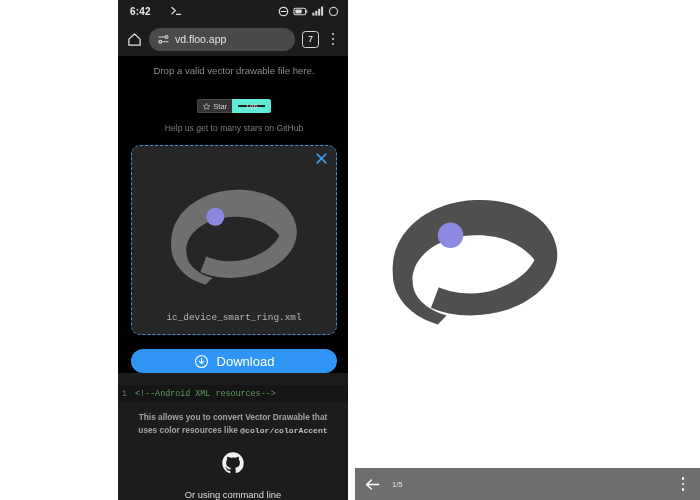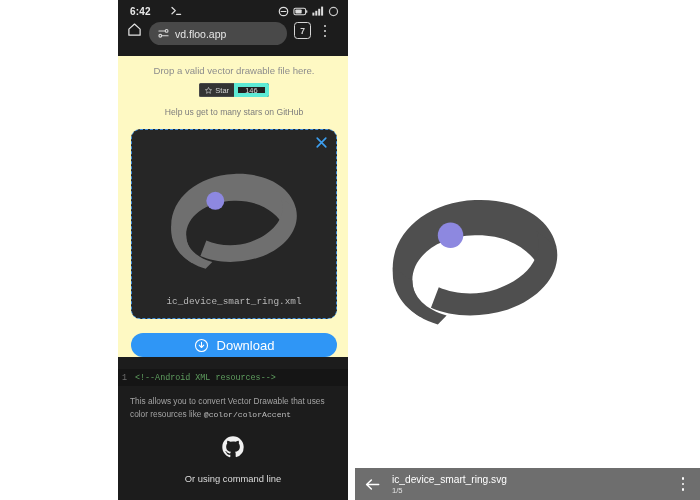--- a/index.html
+++ b/index.html
@@ -51,23 +51,23 @@
     display: flex;
     align-items: center;
     gap: 4px;
   }
   .sb-icon { display: block; }
 
   
   #browser-toolbar {
     height: 34px;
     display: flex;
-    align-items: flex-start;
+    align-items: center;
     gap: 7px;
-    padding: 0 16px 0 9px;
+    padding: 0 8px 0 9px;
     box-sizing: border-box;
     background: #1c1c1c;
   }
   #omnibox {
     flex: 1;
     height: 23px;
     background: #494949;
     border-radius: 12px;
     display: flex;
     align-items: center;
@@ -109,60 +109,61 @@
   #overflow-menu i {
     width: 2.6px;
     height: 2.6px;
     border-radius: 50%;
     background: #d8d8d8;
     display: block;
   }
 
   
   #page-content {
-    background: #fef9c3;
+    background: #000000;
     padding: 5px 8px 0 10px;
     box-sizing: border-box;
   }
   #drop-hint {
     text-align: center;
     color: #8d8d8d;
     font-size: 9.6px;
     padding: 4px 0 7px;
   }
   #star-row {
     display: flex;
     justify-content: center;
   }
   #star-badge {
     display: flex;
     align-items: stretch;
     height: 14px;
     border-radius: 2.5px;
     overflow: hidden;
     font-size: 7.5px;
+    margin-top: 16px;
   }
   #star-left {
     background: #343434;
     color: #d4d4d4;
     display: flex;
     align-items: center;
     gap: 3px;
     padding: 0 5px;
     border: 1px solid #4a4a4a;
     border-right: none;
     box-sizing: border-box;
   }
   #star-count {
     background: #212121;
     color: #d4d4d4;
     display: flex;
     align-items: center;
     padding: 0 7px;
-    border: 4px solid #5eead4;
+    border: 6px solid #5eead4;
     box-sizing: border-box;
   }
   #github-help {
     text-align: center;
     color: #7d7d7d;
     font-size: 8.6px;
     padding: 10px 0 12px;
   }
 
   
@@ -239,22 +240,24 @@
   #code-line-text {
     color: #5f9e5f;
     white-space: nowrap;
   }
 
   #convert-note {
     background: #1c1c1c;
     color: #a3a3a3;
     font-size: 8.3px;
     line-height: 1.55;
+    text-align: center;
     padding: 9px 12px 0;
     box-sizing: border-box;
+    font-weight: bold;
   }
   #convert-note code {
     font-family: "Liberation Mono", monospace;
     font-size: 8.1px;
     color: #bdbdbd;
   }
 
   #github-block {
     background: #1c1c1c;
     padding-top: 14px;
@@ -479,21 +482,20 @@
              L11,100 Z" fill="#4f4f4f"></path>
     <circle cx="70" cy="67" r="13" fill="#8d88e0"></circle>
   </g>
 </svg>
 
 <div id="viewer-bar">
   <svg id="viewer-back" viewBox="0 0 20 20">
     <path d="M16.5 10 H4.2 M8.8 5.2 L3.8 10 L8.8 14.8" fill="none" stroke="#ffffff" stroke-width="1.6" stroke-linecap="round" stroke-linejoin="round"></path>
   </svg>
   <div id="viewer-text">
-    <div id="viewer-filename">ic_device_smart_ring.svg</div>
     <div id="viewer-counter">1/5</div>
   </div>
   <div id="viewer-menu">
     <i></i>
     <i></i>
     <i></i>
   </div>
 </div>
 
 </body></html>

